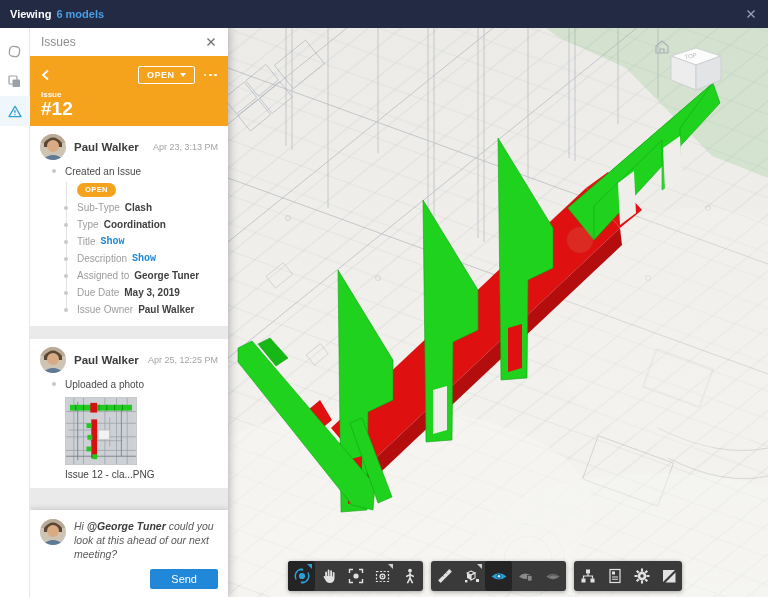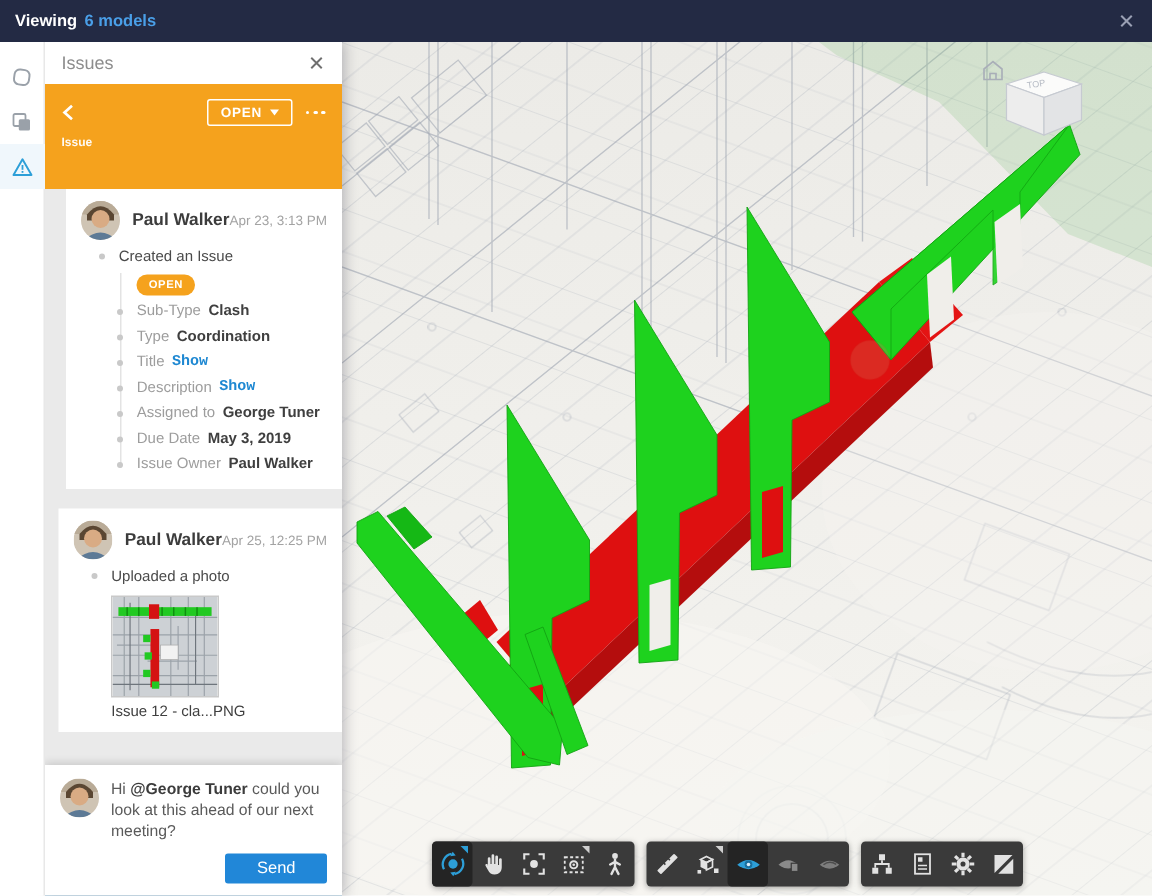--- a/index.html
+++ b/index.html
@@ -36,21 +36,21 @@
   .hero .more { margin-left:9px; display:flex; gap:2.5px; cursor:pointer; padding:4px 0; }
   .hero .more i { width:2.8px; height:2.8px; background:#fff; border-radius:50%; display:block; }
   .hero .ilabel { font-size:8px; font-weight:bold; margin-top:4px; opacity:.95; }
   .hero .inum { font-size:19px; font-weight:bold; line-height:20px; }
 
   .tabs { height:24px; display:flex; border-bottom:1px solid #e2e2e2; background:#fff; }
   .tab { flex:1; display:flex; align-items:center; justify-content:center; font-size:8.5px; font-weight:bold;
          letter-spacing:.4px; color:#9b9b9b; cursor:pointer; border-bottom:2px solid transparent; }
   .tab.active { color:#1991D4; border-bottom-color:#1991D4; }
 
-  .feed { flex:1; background:#EAEAEA; overflow:hidden; display:flex; flex-direction:column;align-items:flex-end; }
+  .feed { flex:1; background:#EAEAEA; overflow:hidden; display:flex; flex-direction:column; }
   .card { background:#fff; padding:8px 10px 8px 10px; }
   .card + .card { margin-top:13px; }
   .chead { display:flex; align-items:center; }
   .cname { font-size:11.5px; font-weight:bold; color:#3c3c3c; margin-left:8px; }
   .ctime { margin-left:auto; font-size:9px; color:#a3a3a3; }
   .avatar { width:26px; height:26px; border-radius:50%; overflow:hidden; flex:0 0 26px; }
 
   .timeline { margin:2px 0 0 12px; position:relative; }
   .trow { position:relative; padding-left:13px; font-size:10px; color:#4a4a4a; height:18px; display:flex; align-items:center; }
   .trow::before { content:""; position:absolute; left:0; top:7px; width:4px; height:4px; border-radius:50%; background:#c9c9c9; }
@@ -63,21 +63,21 @@
   .fvalue.link { color:#1E88D2;font-family:Liberation Mono, monospace; }
   .pillrow { padding-left:13px; height:19px; display:flex; align-items:center; }
   .pill { background:#F5A21D; color:#fff; font-size:7.5px; font-weight:bold; letter-spacing:.4px;
           border-radius:8px; padding:2.5px 8px; }
   .thumbwrap { margin:4px 0 2px 25px; }
   .thumb { width:72px; height:68px; border:1px solid #c9c9c9; display:block; }
   .thumbname { font-size:10px; color:#3f3f3f; margin:4px 0 0 25px; }
 
   .composer { background:#fff; margin-top:auto; padding:9px 10px 8px 10px; box-shadow:0 -2px 5px rgba(0,0,0,.12); }
   .crow { display:flex; }
-  .ctext { font-size:10.5px; color:#5a5a5a; line-height:14px; margin-left:8px; flex:1; }
+  .ctext { font-size:10.5px; color:#5a5a5a; line-height:14px; margin-left:8px; flex:1;font-style:italic; }
   .ctext b { color:#3c3c3c; }
   .sendrow { display:flex; margin-top:8px; }
   .sendbtn { margin-left:auto; background:#2187D8; color:#fff; border:none; font-family:inherit;
              font-size:11px; padding:4px 21px; border-radius:2px; cursor:pointer; }
 
   
   .viewer { position:absolute; left:228px; top:28px; width:540px; height:569px; overflow:hidden; background:#efeeea; }
   .scene { position:absolute; left:0; top:0; }
 
   
@@ -156,20 +156,21 @@
           <span>OPEN</span>
           <span class="caret"></span>
         </span>
         <span class="more">
             <i></i>
             <i></i>
             <i></i>
           </span>
       </div>
       <div class="ilabel">Issue</div>
+      <div class="inum">#12</div>
     </div>
 
 
     <div class="feed">
 
       <div class="card">
         <div class="chead">
           <span class="avatar"><svg width="26" height="26">
                 <use href="#av"></use>
               </svg></span>

